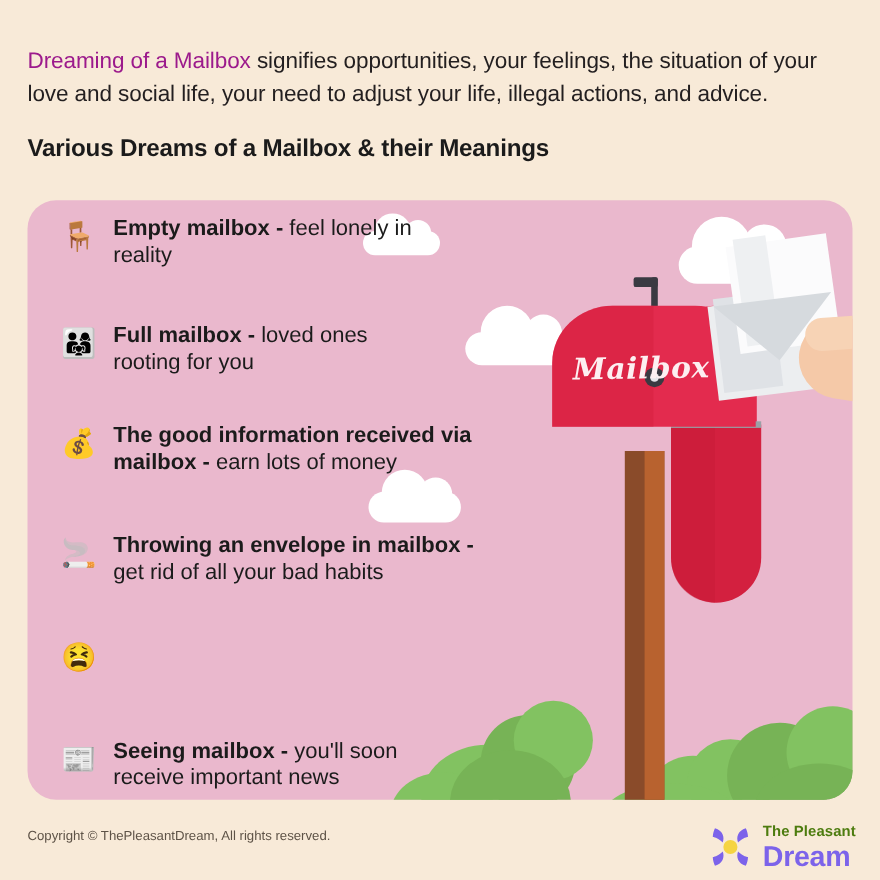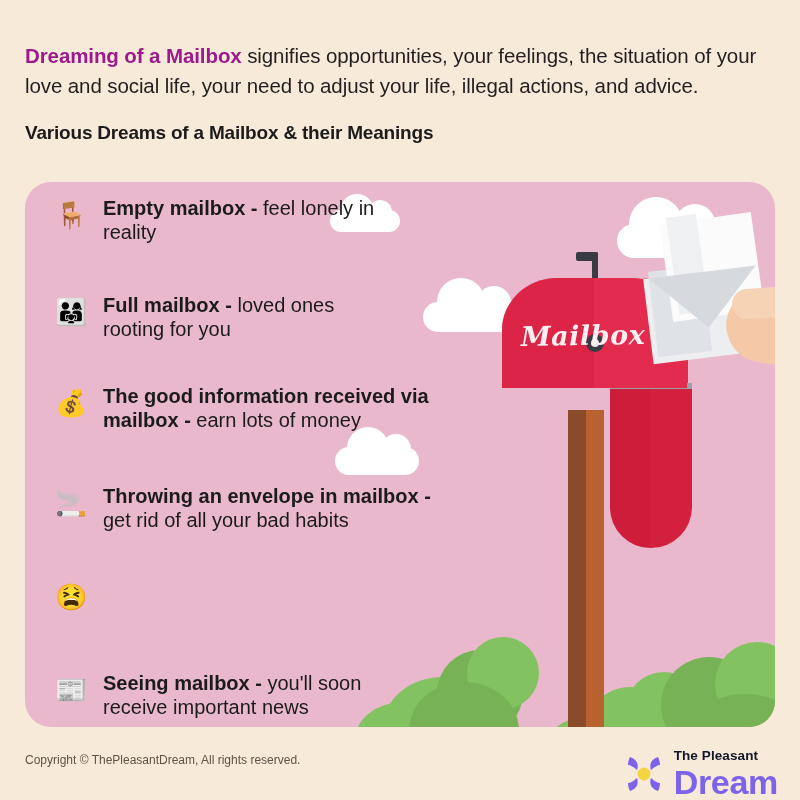--- a/index.html
+++ b/index.html
@@ -24,25 +24,25 @@
   }
   .intro {
     font-size: 20.5px;
     line-height: 30px;
     color: #231f20;
     font-weight: 400;
     letter-spacing: -0.1px;
   }
   .intro .lead {
     color: #9c1a8c;
-    font-weight: 700;
+    font-weight: 400;
   }
   .section-title {
     margin-top: 21px;
-    font-size: 19px;
+    font-size: 22px;
     font-weight: 700;
     color: #1b1b1b;
     letter-spacing: -0.2px;
   }
 
   
   .card {
     position: absolute;
     left: 25px;
     top: 182px;
@@ -386,28 +386,28 @@
     height: 42px;
     position: relative;
     flex: 0 0 42px;
   }
   .logo-text {
     line-height: 1;
   }
   .logo-text .t1 {
     display: block;
     font-size: 13.5px;
-    color: #0f172a;
+    color: #4d7c0f;
     font-weight: 600;
     letter-spacing: 0.1px;
     margin-bottom: 2px;
   }
   .logo-text .t2 {
     display: block;
-    font-size: 34px;
+    font-size: 26px;
     color: #7c63ea;
     font-weight: 700;
     letter-spacing: -0.3px;
   }
 </style>
 </head>
 <body>
 
 <div class="header">
   <p class="intro"><span class="lead">Dreaming of a Mailbox</span><span> signifies opportunities, your feelings, the situation of your love and social life, your need to adjust your life, illegal actions, and advice.</span></p>

